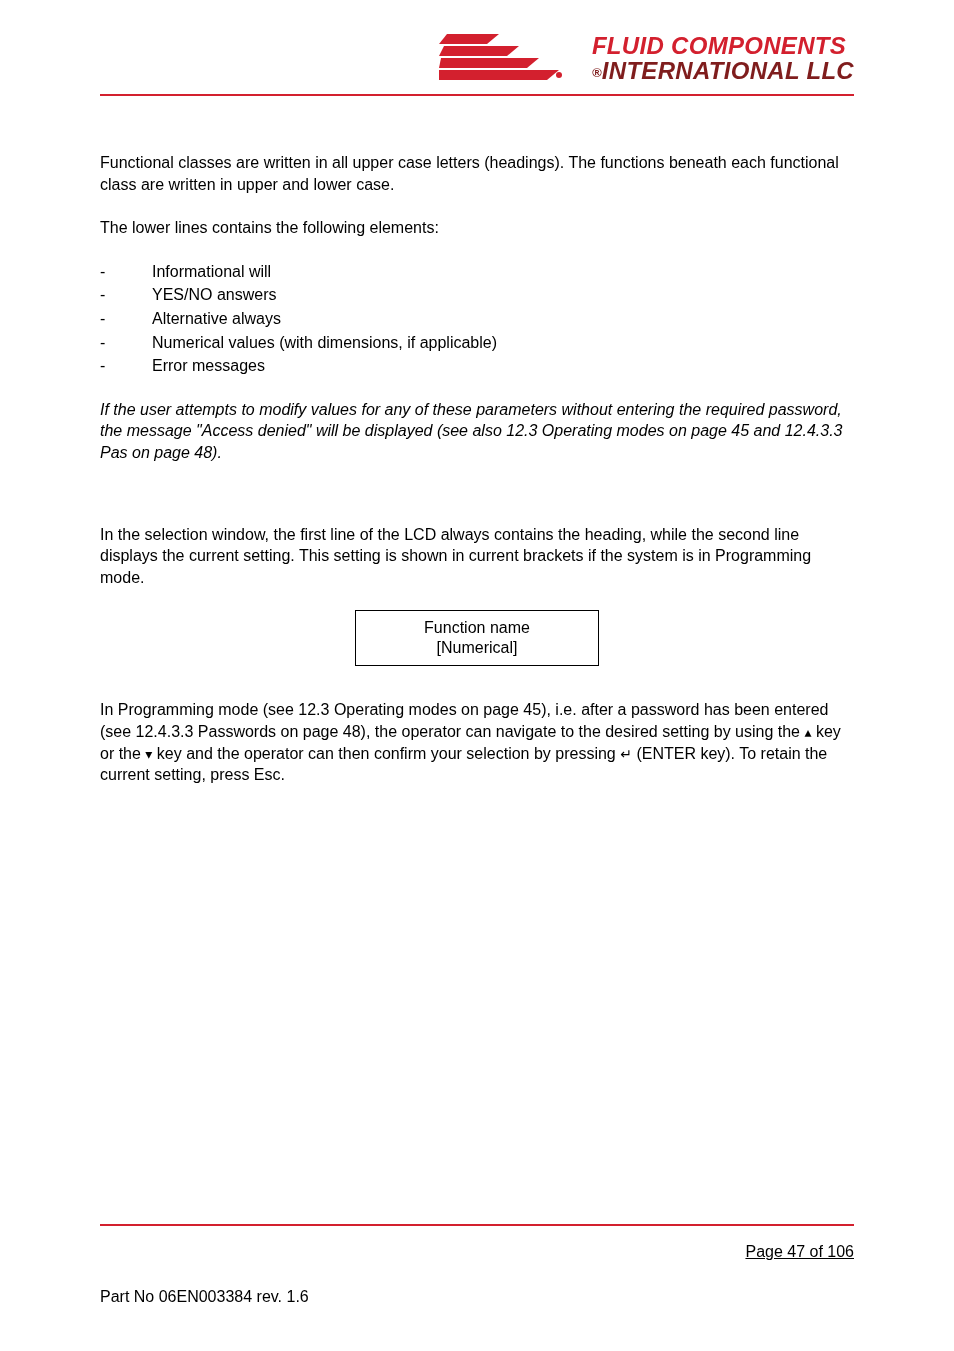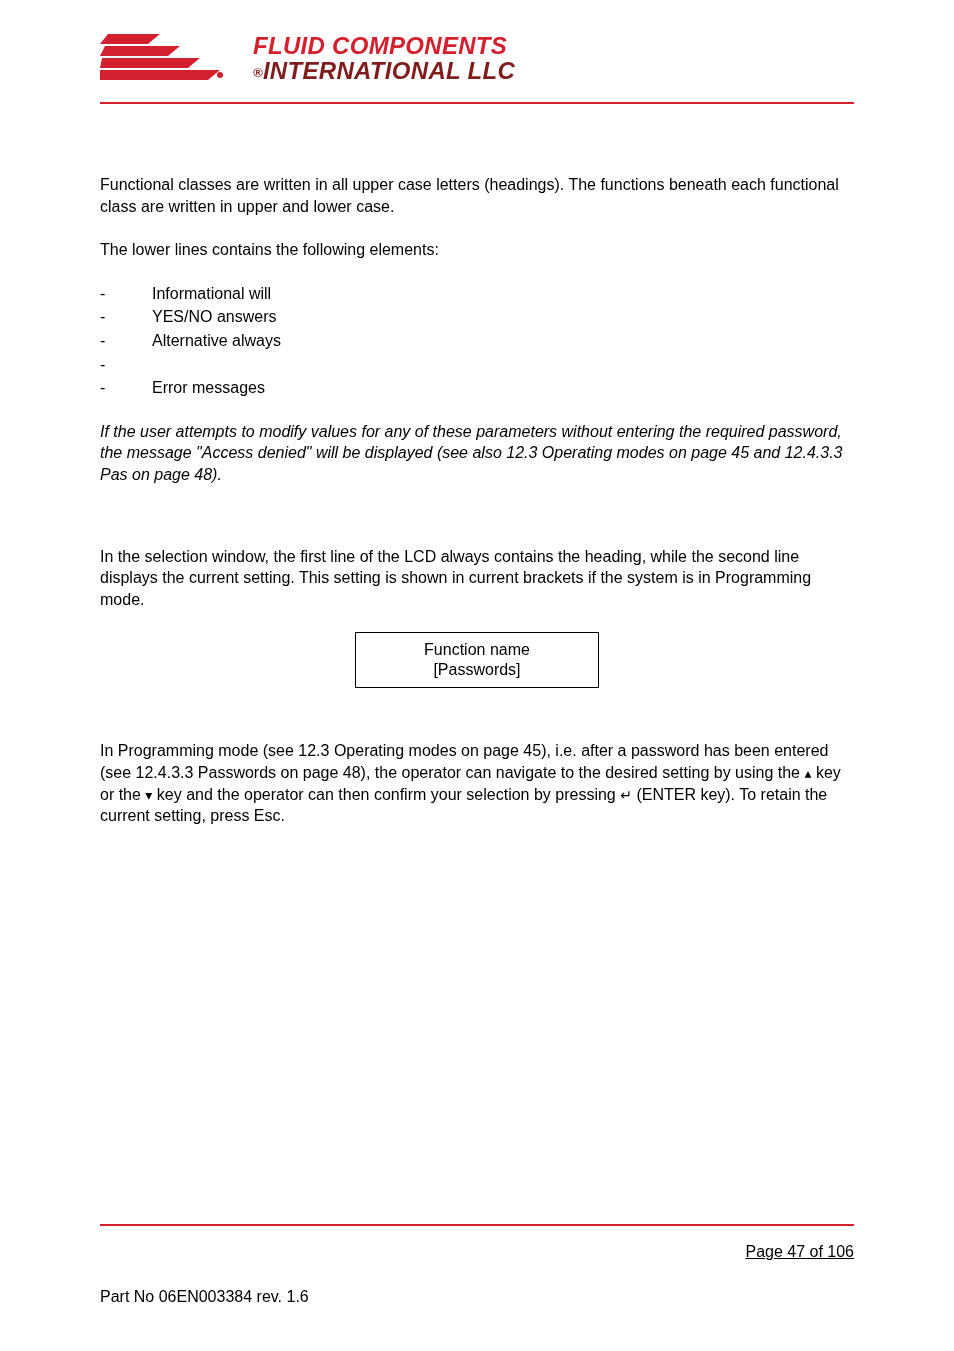--- a/index.html
+++ b/index.html
@@ -14,25 +14,25 @@
     position: relative;
   }
   .page {
     box-sizing: border-box;
     padding: 30px 100px 40px 100px;
     position: relative;
     height: 100%;
   }
   .header {
     display: flex;
-    justify-content: flex-start;
+    justify-content: flex-end;
     align-items: center;
     border-bottom: 2px solid #d3202e;
-    padding-bottom: 16px;
-    margin-bottom: 70px;
+    padding-bottom: 8px;
+    margin-bottom: 56px;
   }
   .logo {
     display: flex;
     align-items: center;
   }
   .logo-text {
     display: flex;
     flex-direction: column;
     line-height: 1.05;
   }
@@ -71,21 +71,21 @@
     margin-bottom: 2px;
     line-height: 1.35;
   }
   .list li .dash {
     width: 52px;
     flex-shrink: 0;
   }
   .lcd-box {
     border: 1.5px solid #000;
     width: 210px;
-    margin: 0 auto 52px auto;
+    margin: 0 auto 33px auto;
     text-align: center;
     padding: 8px 16px;
   }
   .lcd-box .l1 {
     margin-bottom: 2px;
   }
   .footer-line {
     position: absolute;
     left: 100px;
     right: 100px;
@@ -146,34 +146,35 @@
     <li>
         <span class="dash">-</span>
         <span>YES/NO answers</span>
       </li>
     <li>
         <span class="dash">-</span>
         <span>Alternative always</span>
       </li>
     <li>
         <span class="dash">-</span>
+        <span>Numerical values (with dimensions, if applicable)</span>
       </li>
     <li>
         <span class="dash">-</span>
         <span>Error messages</span>
       </li>
   </ul>
 
   <p class="para" style="margin-bottom:60px;font-style:italic;">If the user attempts to modify values for any of these parameters without entering the required password, the message "Access denied" will be displayed (see also 12.3 Operating modes on page 45 and 12.4.3.3 Pas on page 48).</p>
 
   <p class="para">In the selection window, the first line of the LCD always contains the heading, while the second line displays the current setting. This setting is shown in current brackets if the system is in Programming mode.</p>
 
   <div class="lcd-box">
     <div class="l1">Function name</div>
-    <div class="l2">[Passwords]</div>
+    <div class="l2">[Numerical]</div>
   </div>
 
   <p class="para">
     <span>In Programming mode (see 12.3 Operating modes on page 45), i.e. after a password has been entered (see 12.4.3.3 Passwords on page 48), the operator can navigate to the desired setting by using the </span><span class="tri-up">▴</span><span> key or the </span><span class="tri-down">▾</span><span> key and the operator can then confirm your selection by pressing  </span><span class="enter-sym">↵</span><span> (ENTER key). To retain the current setting, press Esc.</span>
   </p>
 
   <div class="footer-line"></div>
   <div class="page-num">Page 47 of 106</div>
   <div class="part-no">Part No 06EN003384 rev. 1.6</div>
 

